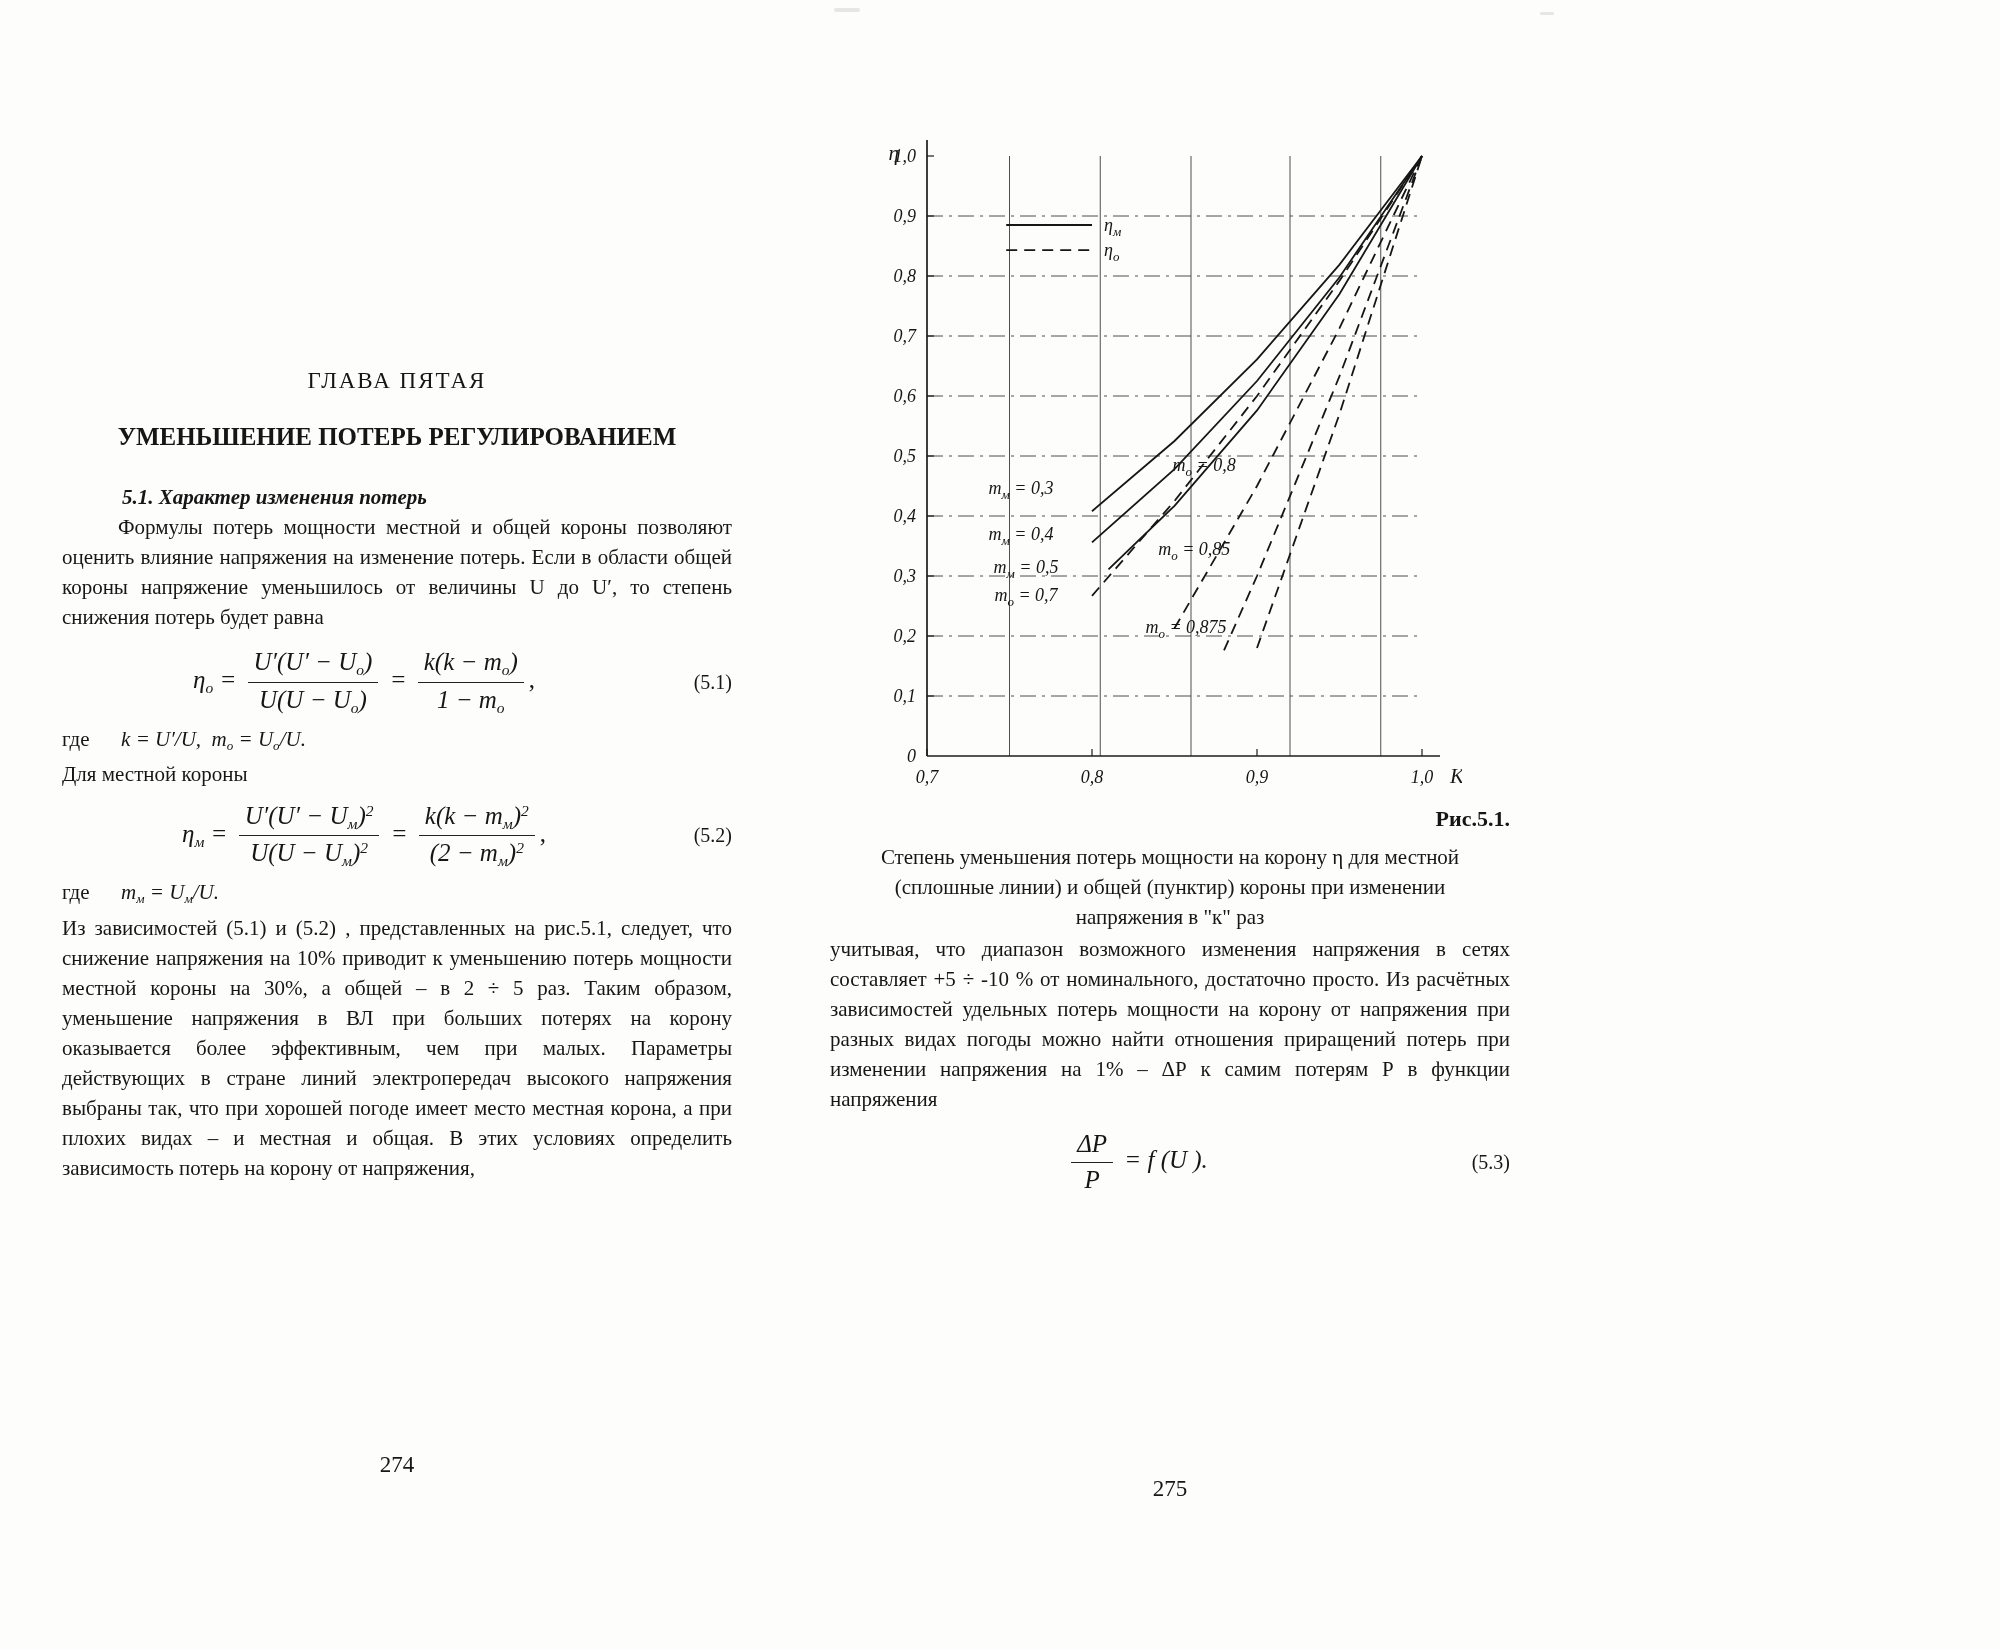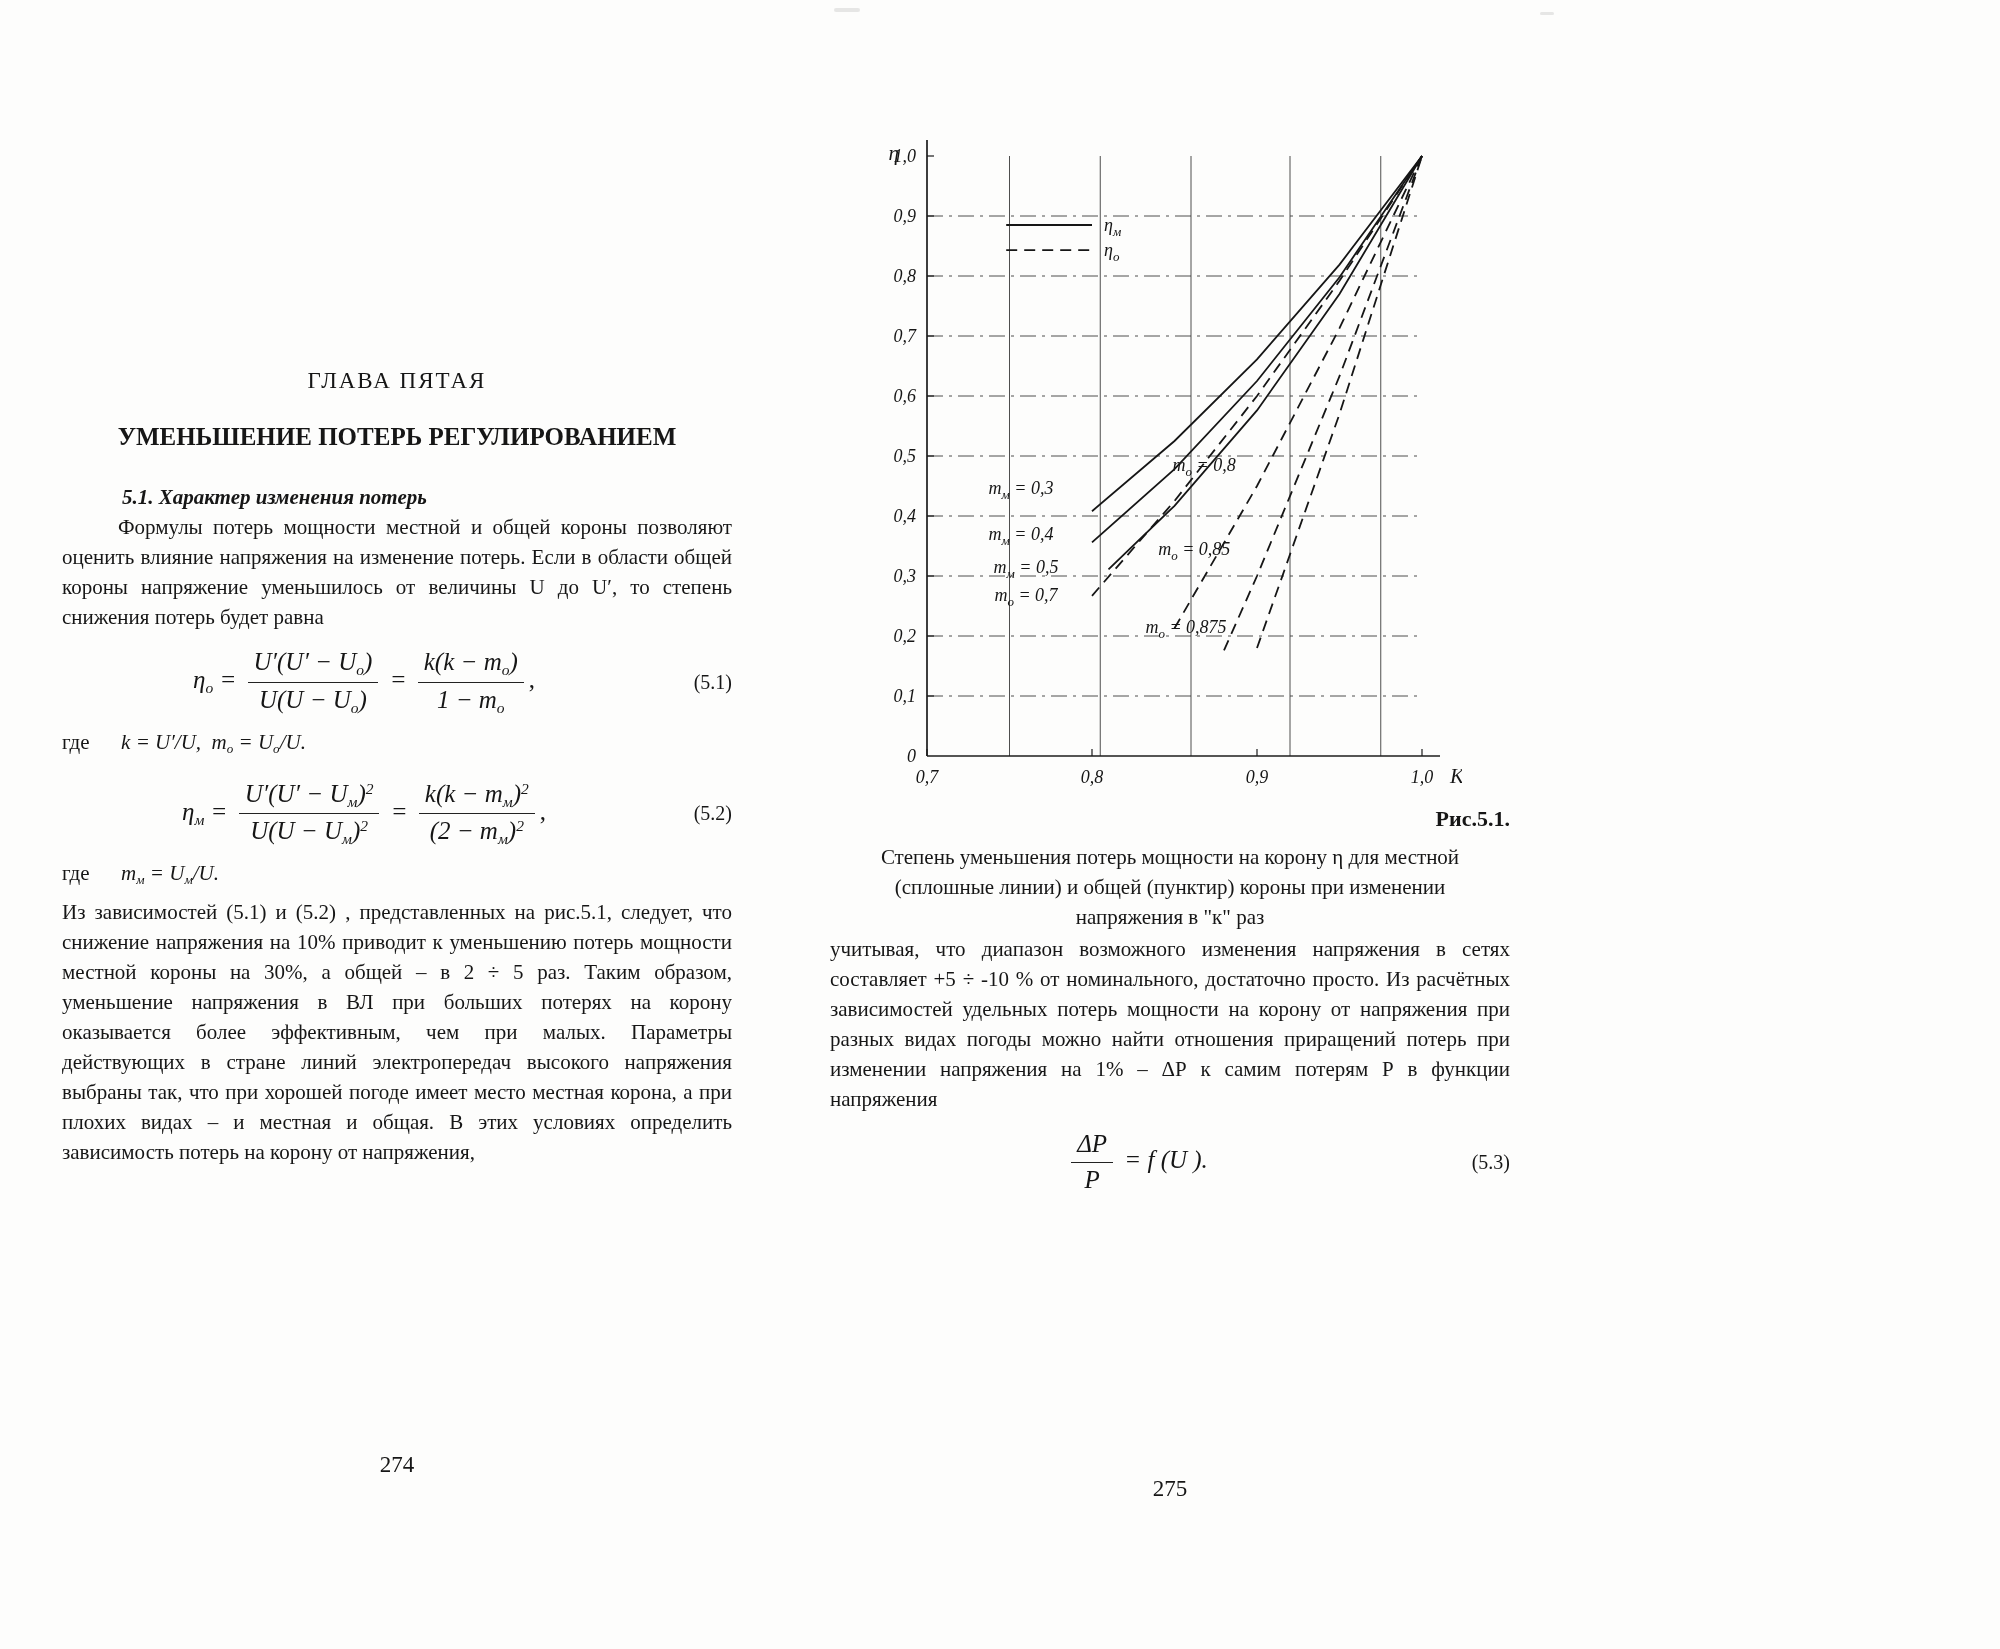--- a/index.html
+++ b/index.html
@@ -22,21 +22,21 @@
   .eq-row{display:flex;align-items:center;margin:16px 0 10px;}
   .eq-body{flex:1;text-align:center;font-size:25px;}
   .eq-label{width:66px;text-align:right;font-size:20px;}
   .frac{display:inline-flex;flex-direction:column;align-items:center;vertical-align:middle;margin:0 5px;line-height:1.15;}
   .frac .num{border-bottom:1.5px solid #222;padding:0 6px 3px;}
   .frac .den{padding-top:3px;}
   .it{font-style:italic;}
   .rm{font-style:normal;}
   .sb{font-size:0.62em;vertical-align:-0.32em;}
   .sp{font-size:0.62em;vertical-align:0.5em;}
-  .tok-line{font-size:21px;line-height:30px;white-space:pre-wrap;margin-top:4px;}
+  .tok-line{font-size:21px;line-height:24px;white-space:pre-wrap;margin-top:4px;}
 
   .figure-chart{display:block;margin-left:32px;}
   #chart line.axis{stroke:#1c1c1c;stroke-width:1.7;}
   #chart line.tick{stroke:#1c1c1c;stroke-width:1.2;}
   #chart line.gridv{stroke:#3a3a3a;stroke-width:0.9;}
   #chart line.gridh{stroke:#3a3a3a;stroke-width:0.9;stroke-dasharray:16 6 3 6;}
   #chart polyline{fill:none;stroke:#161616;stroke-width:1.8;}
   #chart polyline.dashed{stroke-dasharray:11 7;}
   #chart line.leg-dashed{stroke-dasharray:11 7;}
   #chart line.leg{stroke:#161616;stroke-width:1.8;}
@@ -77,20 +77,21 @@
           <span class="den"><span class="it">U(U − U</span><span class="it sb">о</span><span class="it">)</span></span>
         </span><span class="it"> = </span><span class="frac">
           <span class="num"><span class="it">k(k − m</span><span class="it sb">о</span><span class="it">)</span></span>
           <span class="den"><span class="it">1 − m</span><span class="it sb">о</span></span>
         </span><span class="rm">,</span></span>
     <span class="eq-label">(5.1)</span>
   </div>
 
   <div class="tok-line"><span class="rm">где      </span><span class="it">k = U′/U,  m</span><span class="it sb">о</span><span class="it"> = U</span><span class="it sb">о</span><span class="it">/U.</span></div>
 
+  <div class="tok-line">Для местной короны</div>
 
   <div class="eq-row">
     <span class="eq-body"><span class="it">η</span><span class="it sb">м</span><span class="it"> = </span><span class="frac">
           <span class="num"><span class="it">U′(U′ − U</span><span class="it sb">м</span><span class="it">)</span><span class="it sp">2</span></span>
           <span class="den"><span class="it">U(U − U</span><span class="it sb">м</span><span class="it">)</span><span class="it sp">2</span></span>
         </span><span class="it"> = </span><span class="frac">
           <span class="num"><span class="it">k(k − m</span><span class="it sb">м</span><span class="it">)</span><span class="it sp">2</span></span>
           <span class="den"><span class="it">(2 − m</span><span class="it sb">м</span><span class="it">)</span><span class="it sp">2</span></span>
         </span><span class="rm">,</span></span>
     <span class="eq-label">(5.2)</span>

